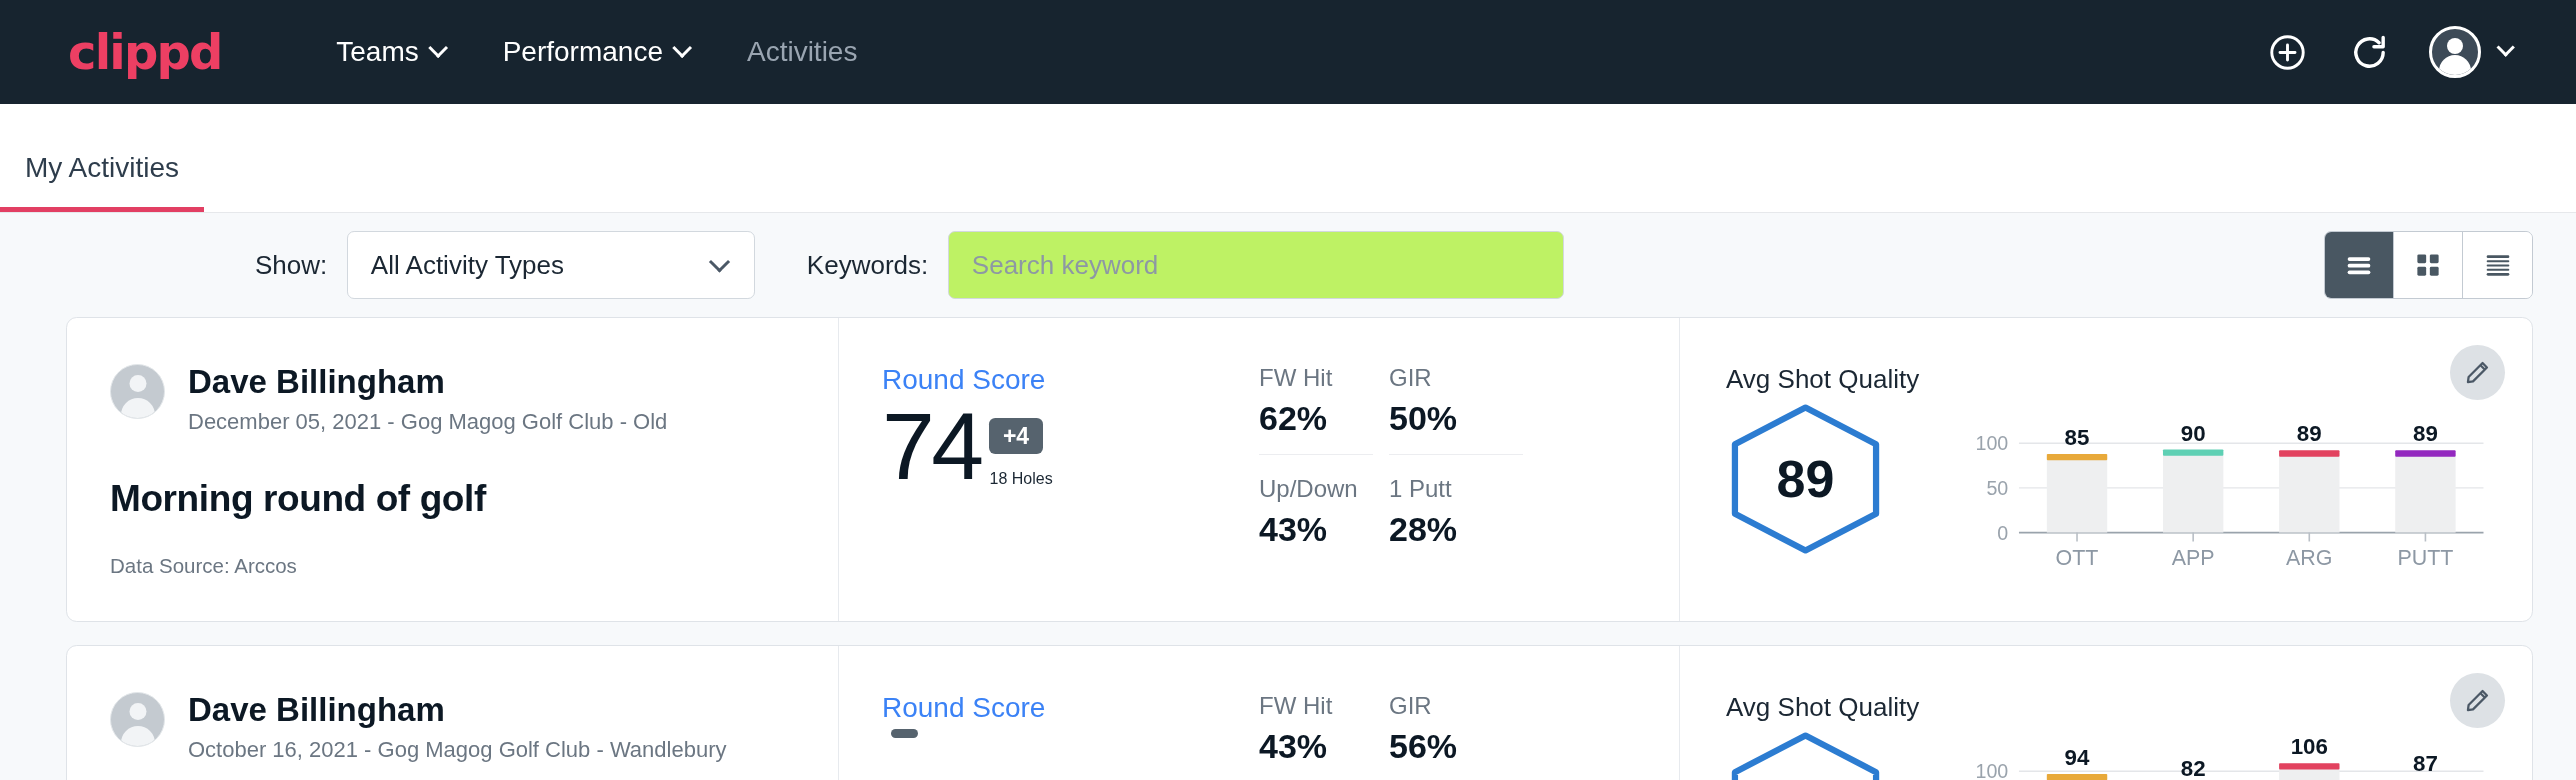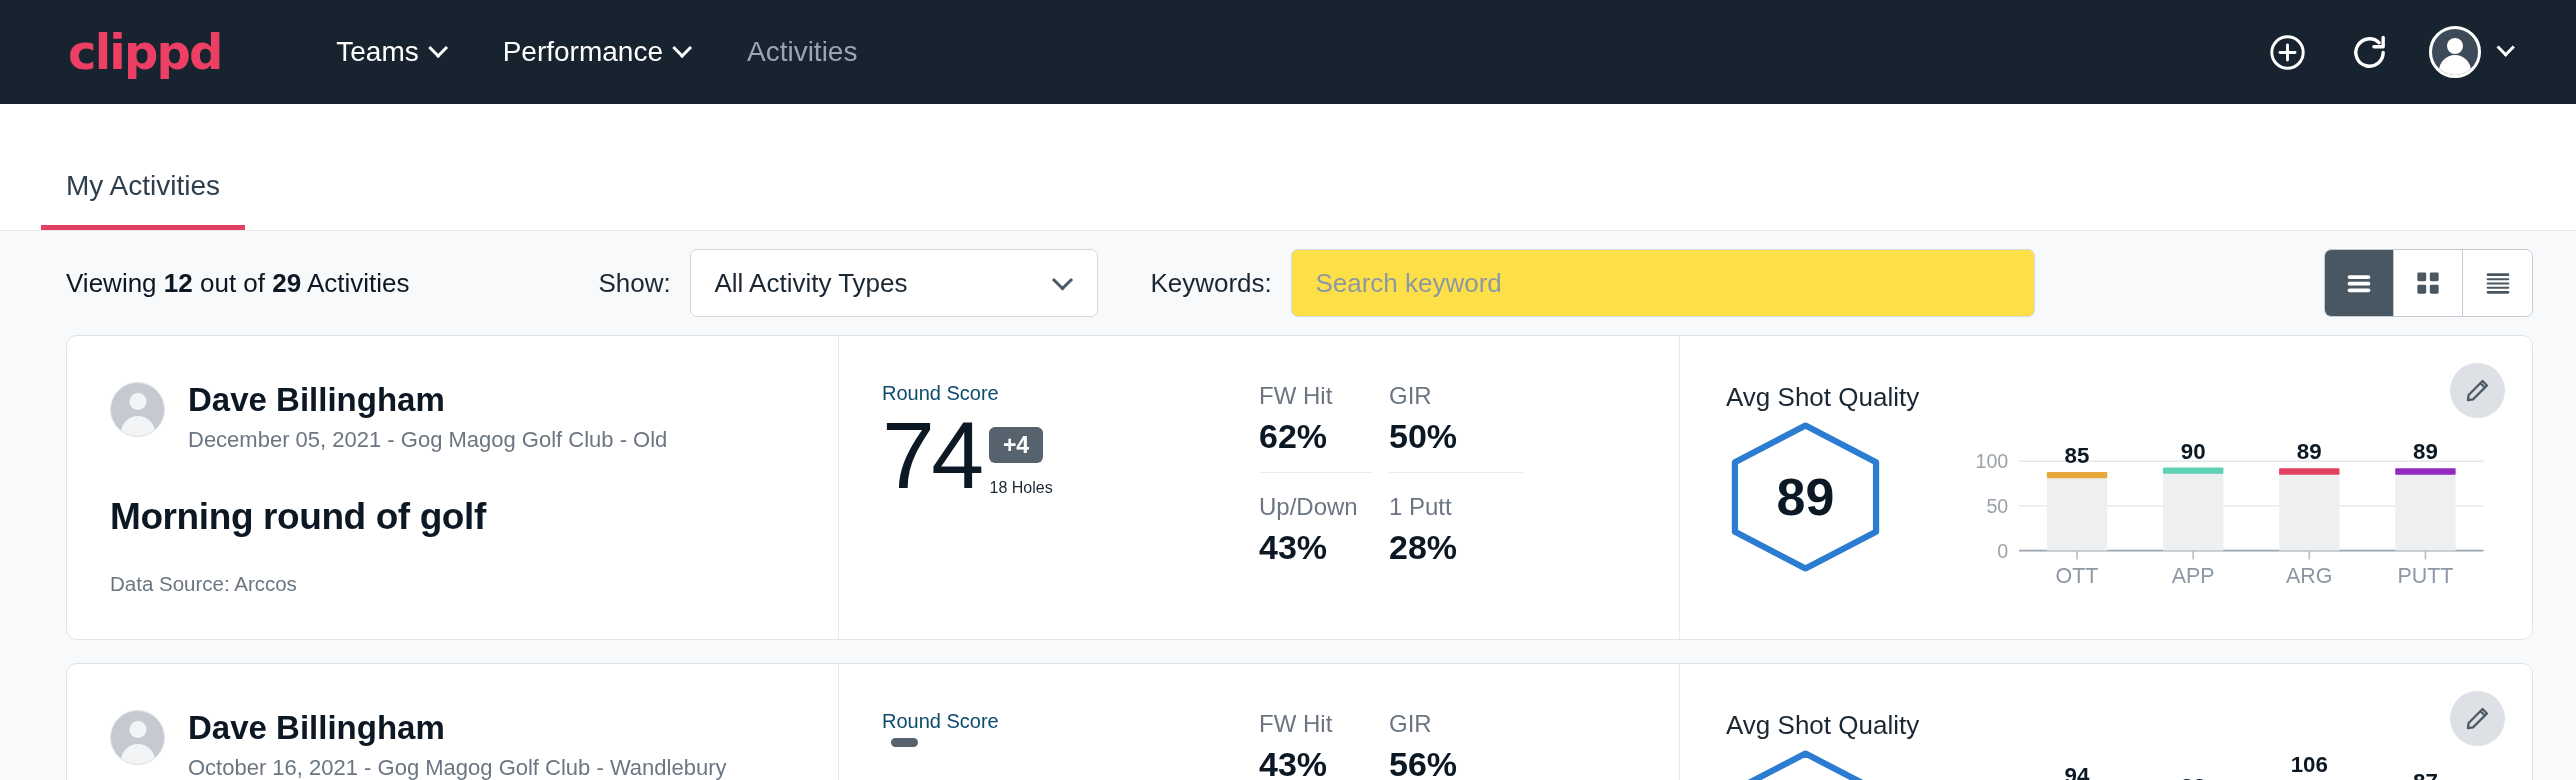--- a/index.html
+++ b/index.html
@@ -85,25 +85,24 @@
   .chev-sm {
     display: inline-block;
     width: 13.4px; height: 13.4px;
     border-right: 3.1px solid #ffffff;
     border-bottom: 3.1px solid #ffffff;
     transform: rotate(45deg) translate(-2.7px,-2.7px);
   }
 
   
   .tabbar {
-    height: 127px;
+    height: 109px;
     background: #ffffff;
     display: flex;
     align-items: flex-end;
-    padding-left: 41px;
     border-bottom: 0.9px solid #e6e8eb;
   }
   .tab {
     font-size: 28px;
     color: #2e3d4c;
     padding: 0 25px 23px 25px;
     border-bottom: 5.4px solid transparent;
     cursor: pointer;
     white-space: nowrap;
   }
@@ -145,22 +144,22 @@
   .select-box span { font-size: 26px; color: #1b2733; }
   .select-chev {
     position: absolute; right: 27px; top: 50%;
     width: 15px; height: 15px;
     border-right: 3.6px solid #4b5866;
     border-bottom: 3.6px solid #4b5866;
     transform: translateY(-70%) rotate(45deg);
   }
   .kw-group { display: flex; align-items: center; gap: 19.6px; margin-left: 52px; }
   .search-box {
-    width: 744px; height: 68px;
-    background: #fde047;
+    width: 616px; height: 68px;
+    background: #bef264;
     border: 0.9px solid #d2d8de;
     border-radius: 7.1px;
     display: flex; align-items: center;
     padding: 0 23px;
   }
   .search-box input {
     width: 100%; border: none; outline: none;
     font-size: 26px; color: #1b2733;
     font-family: "Liberation Sans", sans-serif;
     background: transparent;
@@ -229,21 +228,21 @@
     font-size: 37px; font-weight: 700; color: #0c1824;
     margin-top: 43px; letter-spacing: -0.4px;
   }
   .card-src { font-size: 20.5px; color: #6b7682; margin-top: 34px; }
 
   .card-mid {
     width: 420px;
     padding: 46px 0 0 43px;
     flex-shrink: 0;
   }
-  .sec-label { font-size: 20px; color: #0c4a6e; }
+  .sec-label { font-size: 28px; color: #3b82f6; }
   .score-row { display: flex; align-items: flex-end; margin-top: 5.4px; }
   .score-num {
     font-size: 95px; font-weight: 400; color: #0c1824;
     line-height: 0.95; letter-spacing: -3.6px;
   }
   .score-side { display: flex; flex-direction: column; justify-content: flex-end; margin-left: 9px; padding-bottom: 3.6px; }
   .badge {
     background: #56636e; color: #ffffff;
     font-size: 23px; font-weight: 700;
     border-radius: 6.2px; padding: 4.5px 13.4px;
@@ -330,23 +329,20 @@
   </div>
 </div>
 
 <div class="tabbar">
   <div class="tab active">
     <span>My Activities</span>
   </div>
 </div>
 
 <div class="filterbar">
-  <div class="viewing">
-    <span>Viewing </span><b>12</b><span> out of </span><b>29</b><span> Activities</span>
-  </div>
 
   <div class="filter-group">
     <div class="flabel">Show:</div>
     <div class="select-box">
       <span>All Activity Types</span>
       <i class="select-chev"></i>
     </div>
   </div>
 
   <div class="kw-group">

